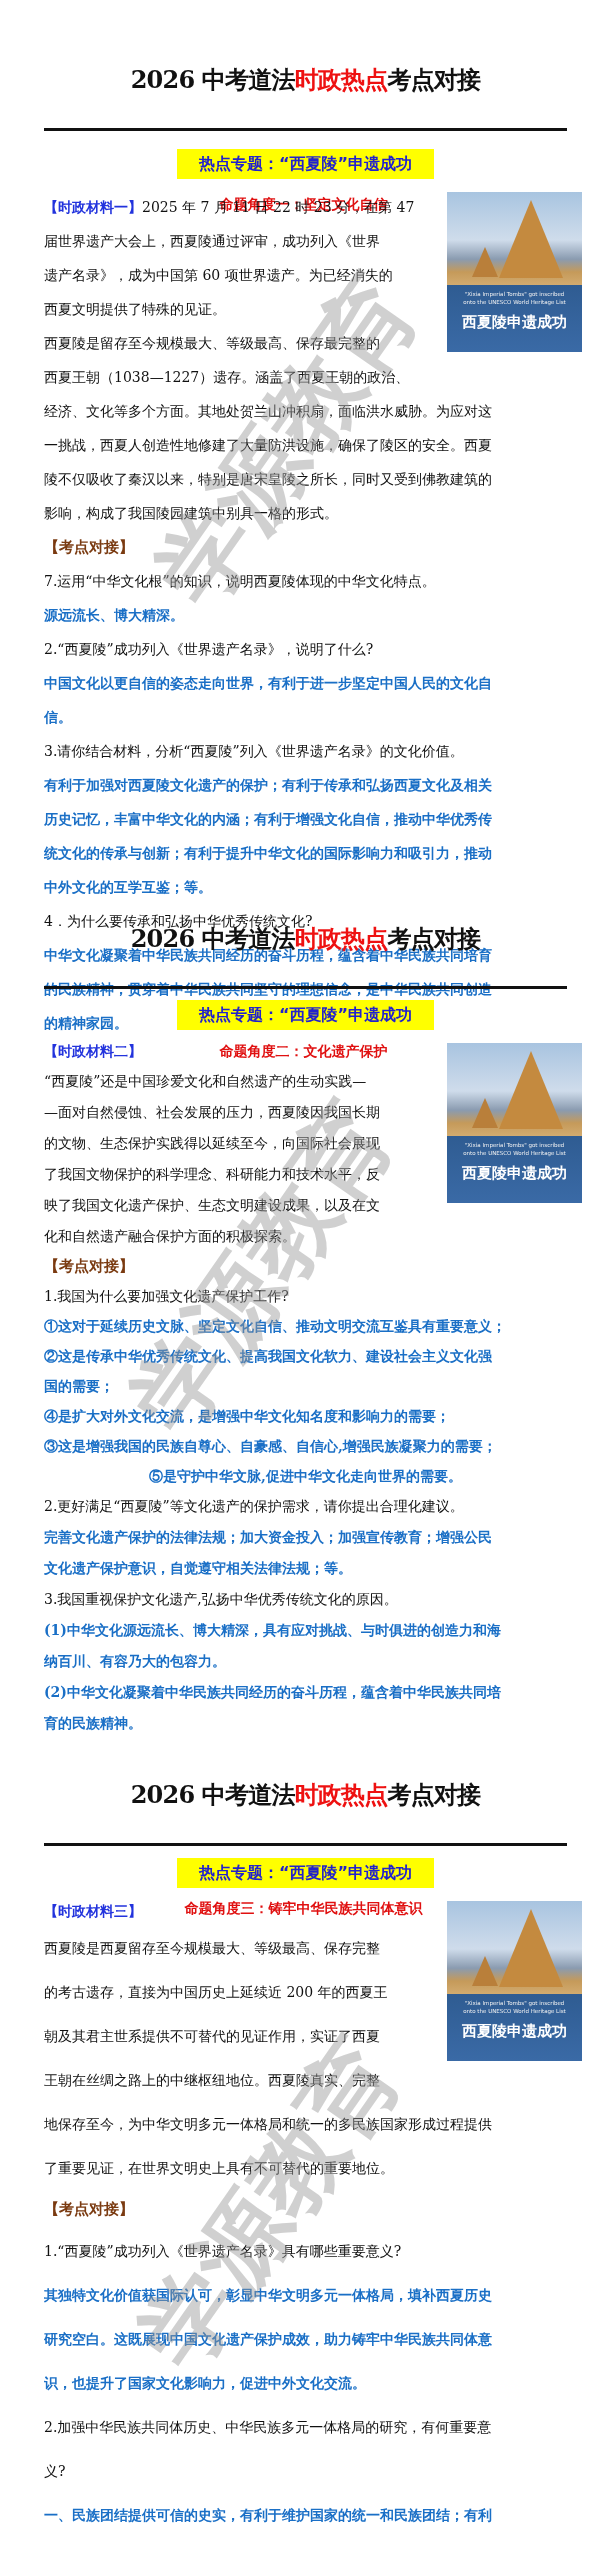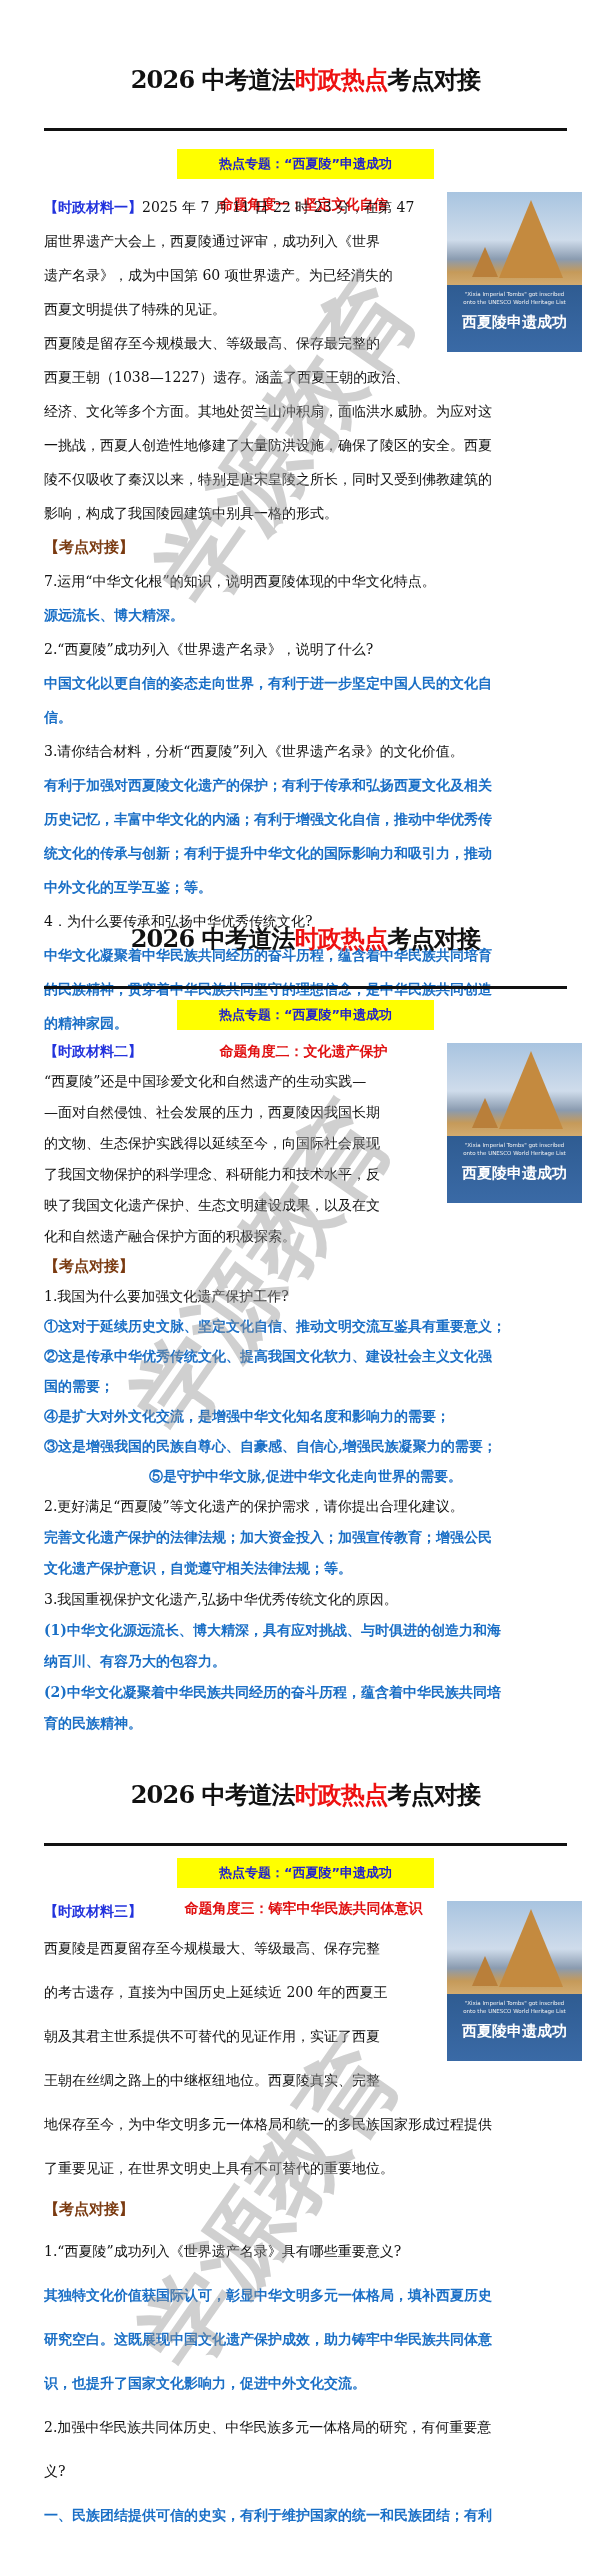--- a/index.html
+++ b/index.html
@@ -5,21 +5,21 @@
   html, body { margin: 0; padding: 0; background: #ffffff; }
   body { width: 607px; height: 2576px; position: relative; overflow: hidden;
          font-family: "DejaVu Serif", "Liberation Serif", serif; color: #111; }
   .section { position: absolute; left: 0; width: 607px; }
   .main-title { position: absolute; left: 44px; width: 523px; text-align: center;
                 font-family: "DejaVu Serif", serif; font-weight: bold; font-size: 24px;
                 letter-spacing: -0.8px; line-height: 47px; color: #111; white-space: nowrap; }
   .main-title .hot { color: #ee1111; }
   .title-rule { position: absolute; left: 44px; width: 523px; height: 2.5px; background: #111; }
   .topic { position: absolute; left: 177px; width: 257px; height: 30px; background: #ffff00;
-           color: #2222cc; font-family: "DejaVu Sans", sans-serif; font-weight: bold; font-size: 13px;
+           color: #2222cc; font-family: "DejaVu Sans", sans-serif; font-weight: bold; font-size: 16px;
            line-height: 30px; text-align: center; white-space: nowrap; }
   .angle { position: absolute; left: 0; width: 607px; text-align: center; color: #e01010;
            font-family: "DejaVu Serif", serif; font-weight: bold; font-size: 14px; line-height: 25px; }
   .photo { position: absolute; left: 447px; width: 135px; height: 160px; overflow: hidden;
            background: linear-gradient(#a8c4e0 0%, #cfdceb 30%, #8a9bb0 42%, #c59a5a 50%, #d2ab6f 58%, #2f5c92 58%, #3a6aa6 100%); }
   .photo .pyr { position: absolute; left: 52px; top: 8.4px; width: 0; height: 0;
                 border-left: 32px solid transparent; border-right: 32px solid transparent;
                 border-bottom: 78px solid #c48a3f; }
   .photo .pyr2 { position: absolute; left: 25px; top: 55px; width: 0; height: 0;
                  border-left: 13.5px solid transparent; border-right: 13.5px solid transparent;

